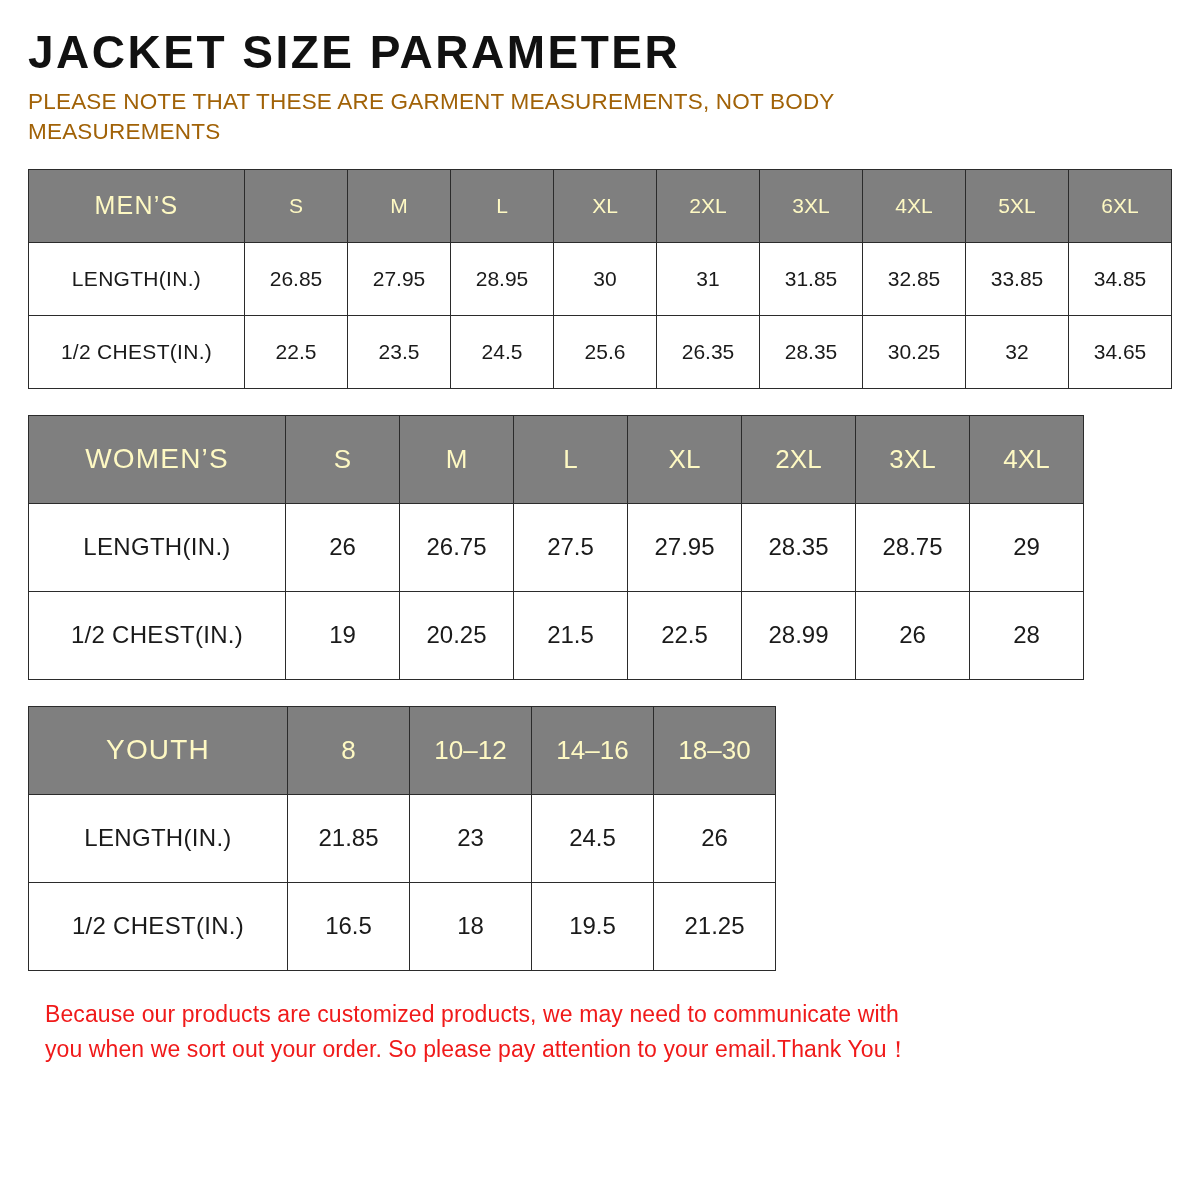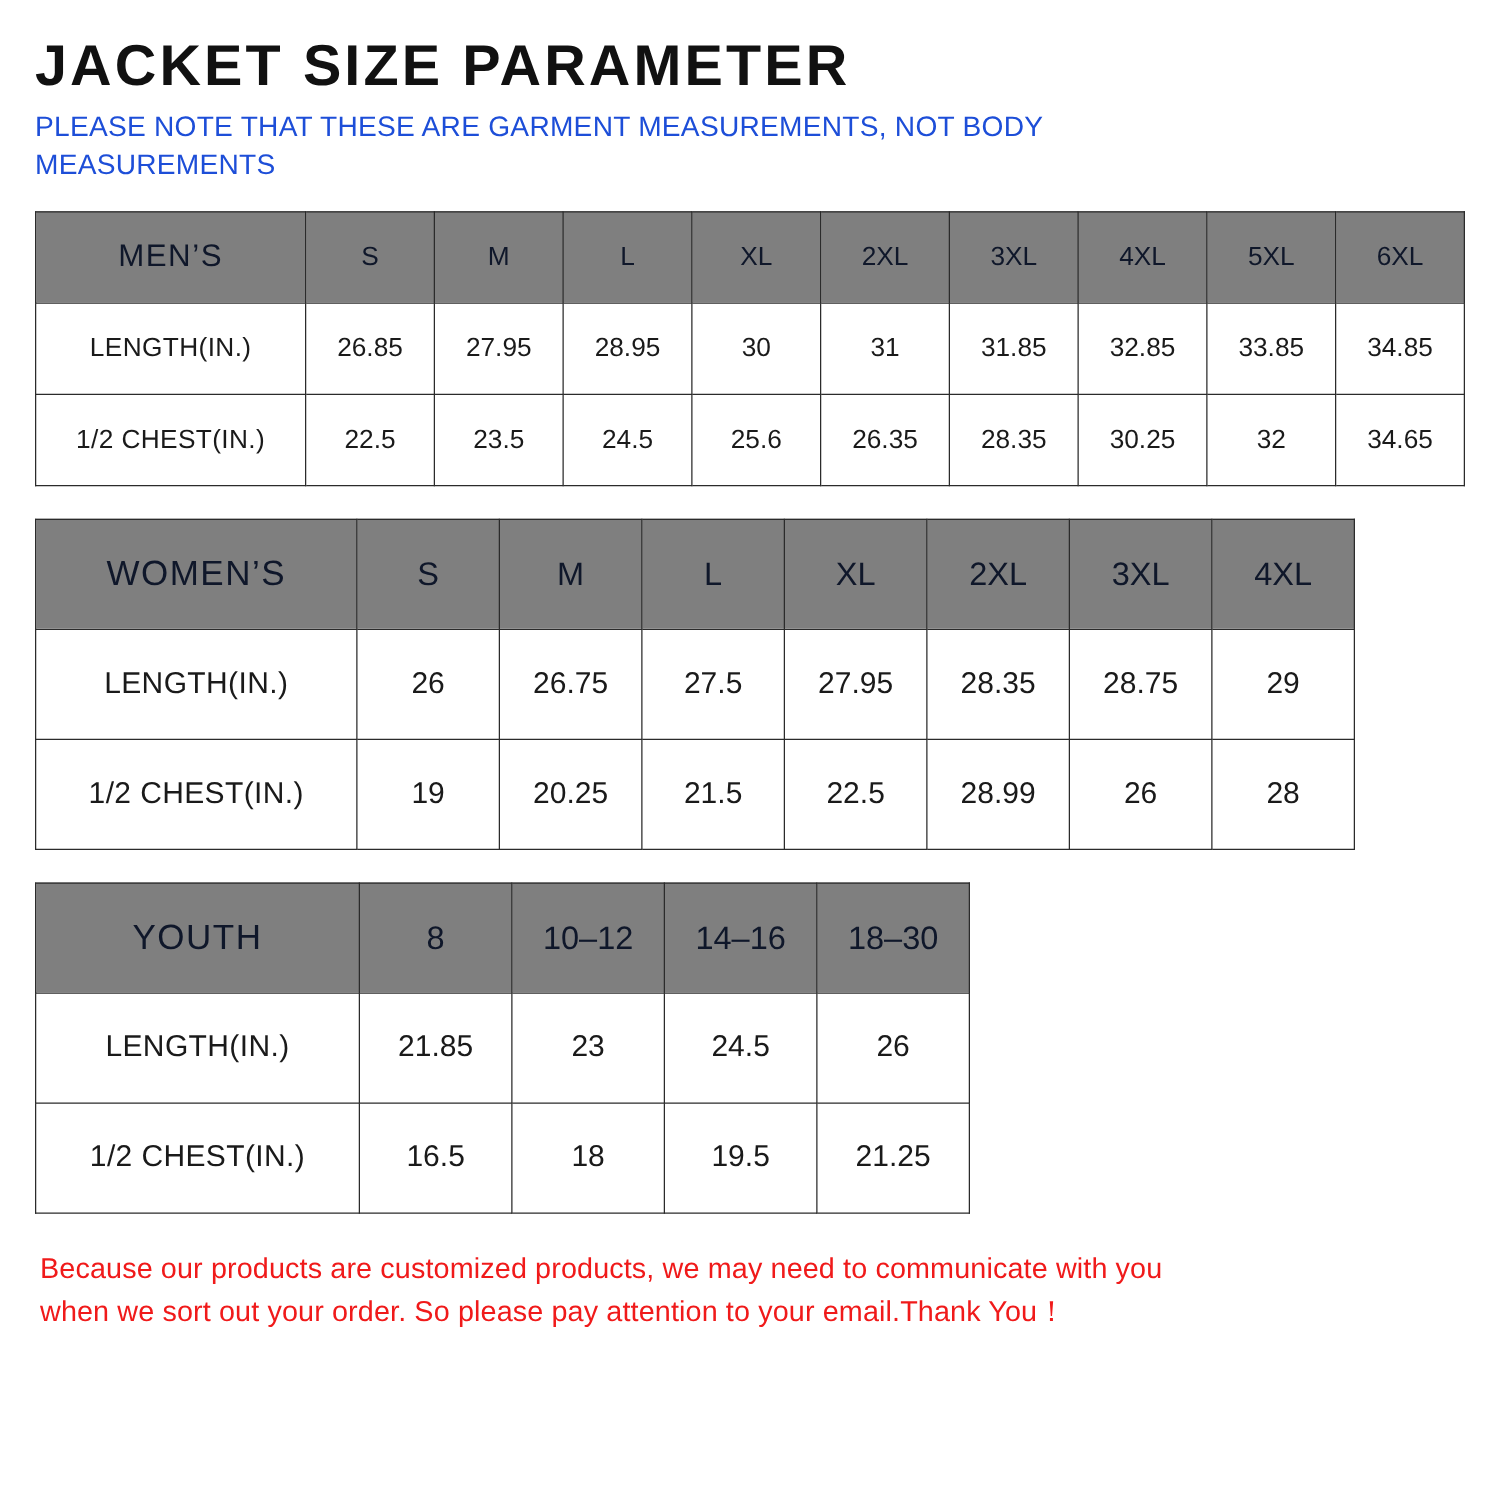--- a/index.html
+++ b/index.html
@@ -24,21 +24,21 @@
   .title {
     font-size: 46px;
     font-weight: bold;
     letter-spacing: 2.5px;
     color: #111111;
     margin: 0 0 8px 0;
     line-height: 1.15;
     font-family: "Liberation Sans", sans-serif;
   }
   .note {
-    color: #1d4ed8;
+    color: #a16207;
     font-size: 22.5px;
     line-height: 1.33;
     letter-spacing: 0.2px;
     margin: 0 0 22px 0;
     max-width: 930px;
   }
   table.size {
     border-collapse: collapse;
     table-layout: fixed;
     margin-bottom: 26px;
@@ -47,21 +47,21 @@
     border: 1px solid #2b2b2b;
     text-align: center;
     vertical-align: middle;
     font-size: 21px;
     color: #1a1a1a;
     background: #ffffff;
     padding: 0;
   }
   table.size tr.head td {
     background: #7f7f7f;
-    color: #0f172a;
+    color: #fef9c3;
   }
   table.size tr.head td.label {
     font-size: 25px;
     letter-spacing: 1.2px;
   }
   table.size tr.head td.sz {
     font-size: 23px;
   }
   td.rowlabel {
     font-size: 22px;
@@ -95,21 +95,21 @@
   #tbl-youth tr.head td.label { font-size: 28px; }
   #tbl-youth tr.head td.sz { font-size: 26px; }
 
   .footer {
     color: #f01a1a;
     font-size: 23px;
     line-height: 1.55;
     letter-spacing: 0.1px;
     max-width: 1140px;
   }
-  .footer p { margin: 4px; }
+  .footer p { margin: 17px; }
   .footer p.second { margin-top: 22px; }
 </style>
 </head>
 <body>
 
 <div class="page">
 
   <h1 class="title">JACKET SIZE PARAMETER</h1>
 
   <p class="note">PLEASE NOTE THAT THESE ARE GARMENT MEASUREMENTS, NOT BODY MEASUREMENTS</p>

